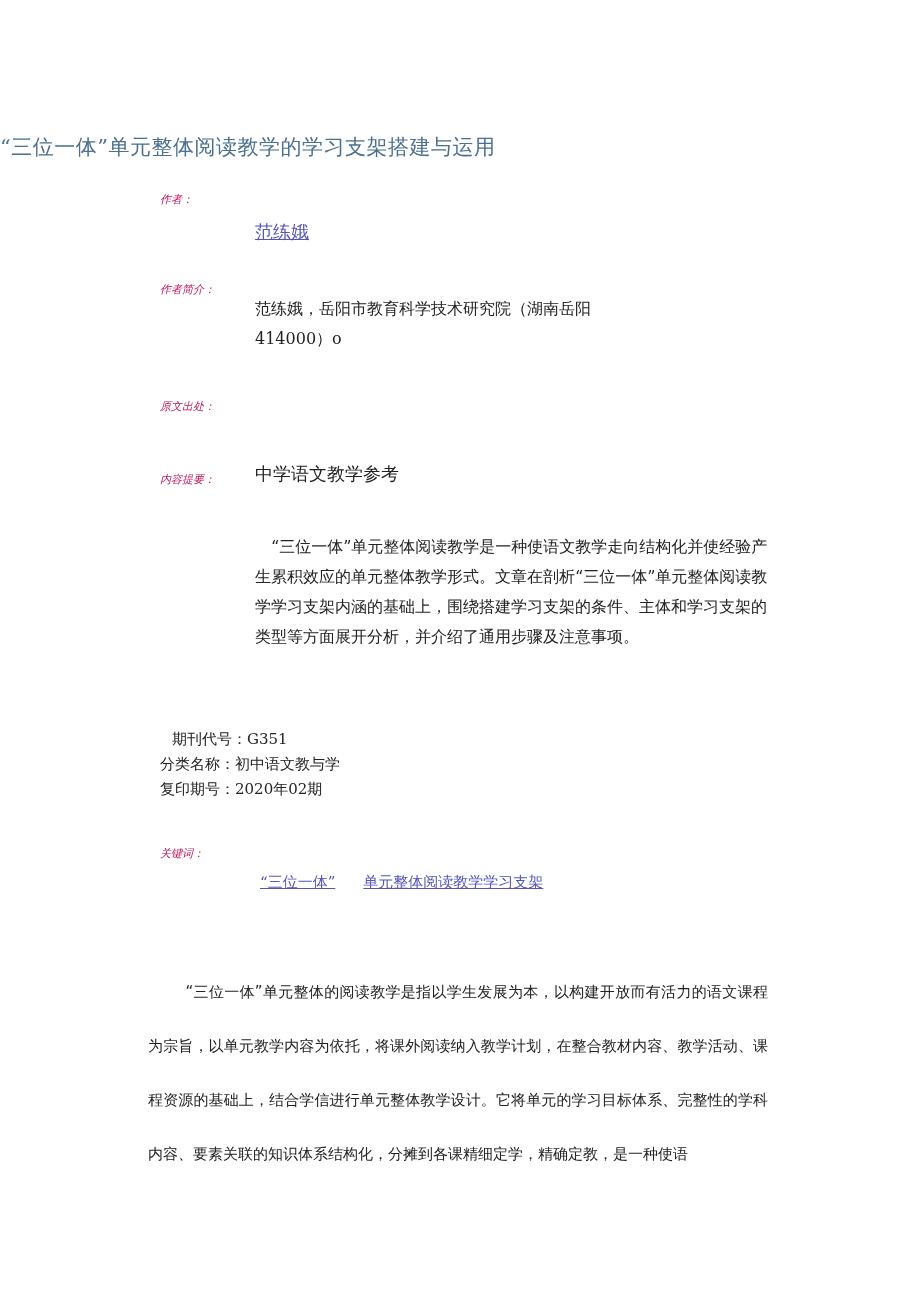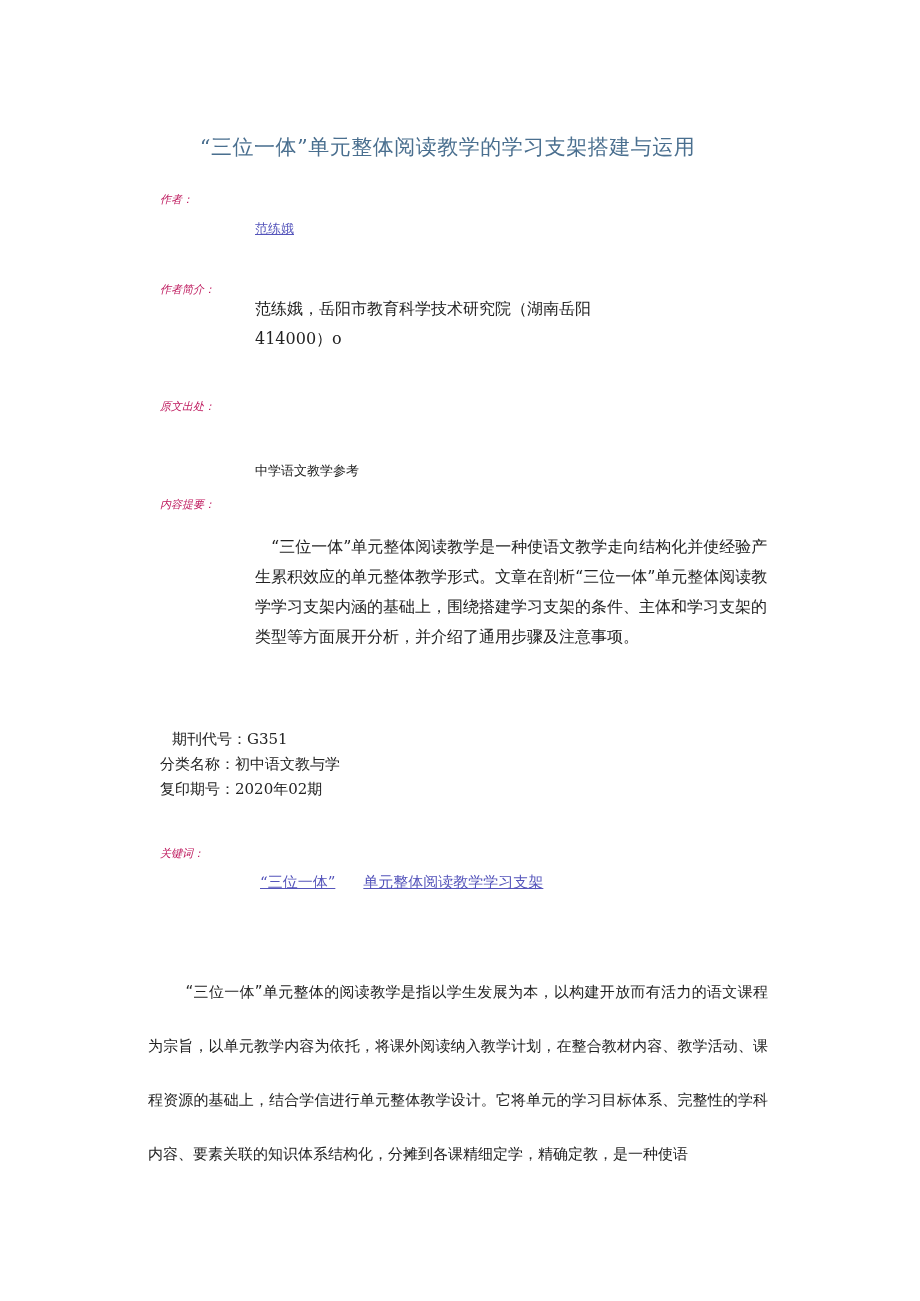--- a/index.html
+++ b/index.html
@@ -1,21 +1,21 @@
 <!DOCTYPE html>
 <html><head>
   <meta charset="utf-8">
   <style>
     html, body { margin: 0; padding: 0; background: #ffffff; }
     body { width: 920px; height: 1301px; position: relative; overflow: hidden;
            font-family: "DejaVu Serif", "Liberation Serif", serif; color: #222; }
-    .title { position: absolute; top: 133px; left: 0; width: 895px; text-align: center;
+    .title { position: absolute; top: 133px; left: 0; width: 895px; 
              font-size: 21px; color: #4a6f8f; letter-spacing: 0.5px; }
     .label { position: absolute; left: 160px; font-size: 11px; color: #be185d; font-style: italic; }
-    .value { position: absolute; left: 255px; font-size: 13px; color: #222; font-family: Liberation Serif, serif; }
+    .value { position: absolute; left: 255px; font-size: 18px; color: #222; font-family: Liberation Serif, serif; }
     .link { color: #5555bb; text-decoration: underline; text-decoration-color: #5555bb; }
     .bio { position: absolute; left: 255px; top: 294px; width: 370px; font-size: 16px; line-height: 30px; }
     .abstract { position: absolute; left: 255px; top: 532px; width: 520px; font-size: 16px;
                 line-height: 30px; text-indent: 1em; }
     .meta { position: absolute; left: 160px; font-size: 15px; }
     .keywords { position: absolute; left: 260px; top: 873px; font-size: 15px; }
     .keywords .kw2 { margin-left: 28px; }
     .body-text { position: absolute; left: 148px; top: 965px; width: 620px;
                  font-family: "DejaVu Sans", "Liberation Sans", sans-serif;
                  font-size: 15px; line-height: 54px; text-indent: 2.5em; color: #222; text-align: justify; }
@@ -29,21 +29,21 @@
 <div class="value" style="top:220px;">
   <span class="link">范练娥</span>
 </div>
 
 <div class="label" style="top:282px;">作者简介：</div>
 <div class="bio">范练娥，岳阳市教育科学技术研究院（湖南岳阳414000）o</div>
 
 <div class="label" style="top:399px;text-align:right;">原文出处：</div>
 <div class="value" style="top:427px;margin-top:35px;">中学语文教学参考</div>
 
-<div class="label" style="top:497px;text-align:right;">内容提要：</div>
+<div class="label" style="top:472px;text-align:right;">内容提要：</div>
 <div class="abstract">“三位一体”单元整体阅读教学是一种使语文教学走向结构化并使经验产生累积效应的单元整体教学形式。文章在剖析“三位一体”单元整体阅读教学学习支架内涵的基础上，围绕搭建学习支架的条件、主体和学习支架的类型等方面展开分析，并介绍了通用步骤及注意事项。</div>
 
 <div class="meta" style="top:730px;margin-left:12px;">期刊代号：G351</div>
 <div class="meta" style="top:755px;">分类名称：初中语文教与学</div>
 <div class="meta" style="top:780px;">复印期号：2020年02期</div>
 
 <div class="label" style="top:846px;">关键词：</div>
 <div class="keywords">
   <span class="link">“三位一体”</span><span class="link kw2">单元整体阅读教学学习支架</span>
 </div>

